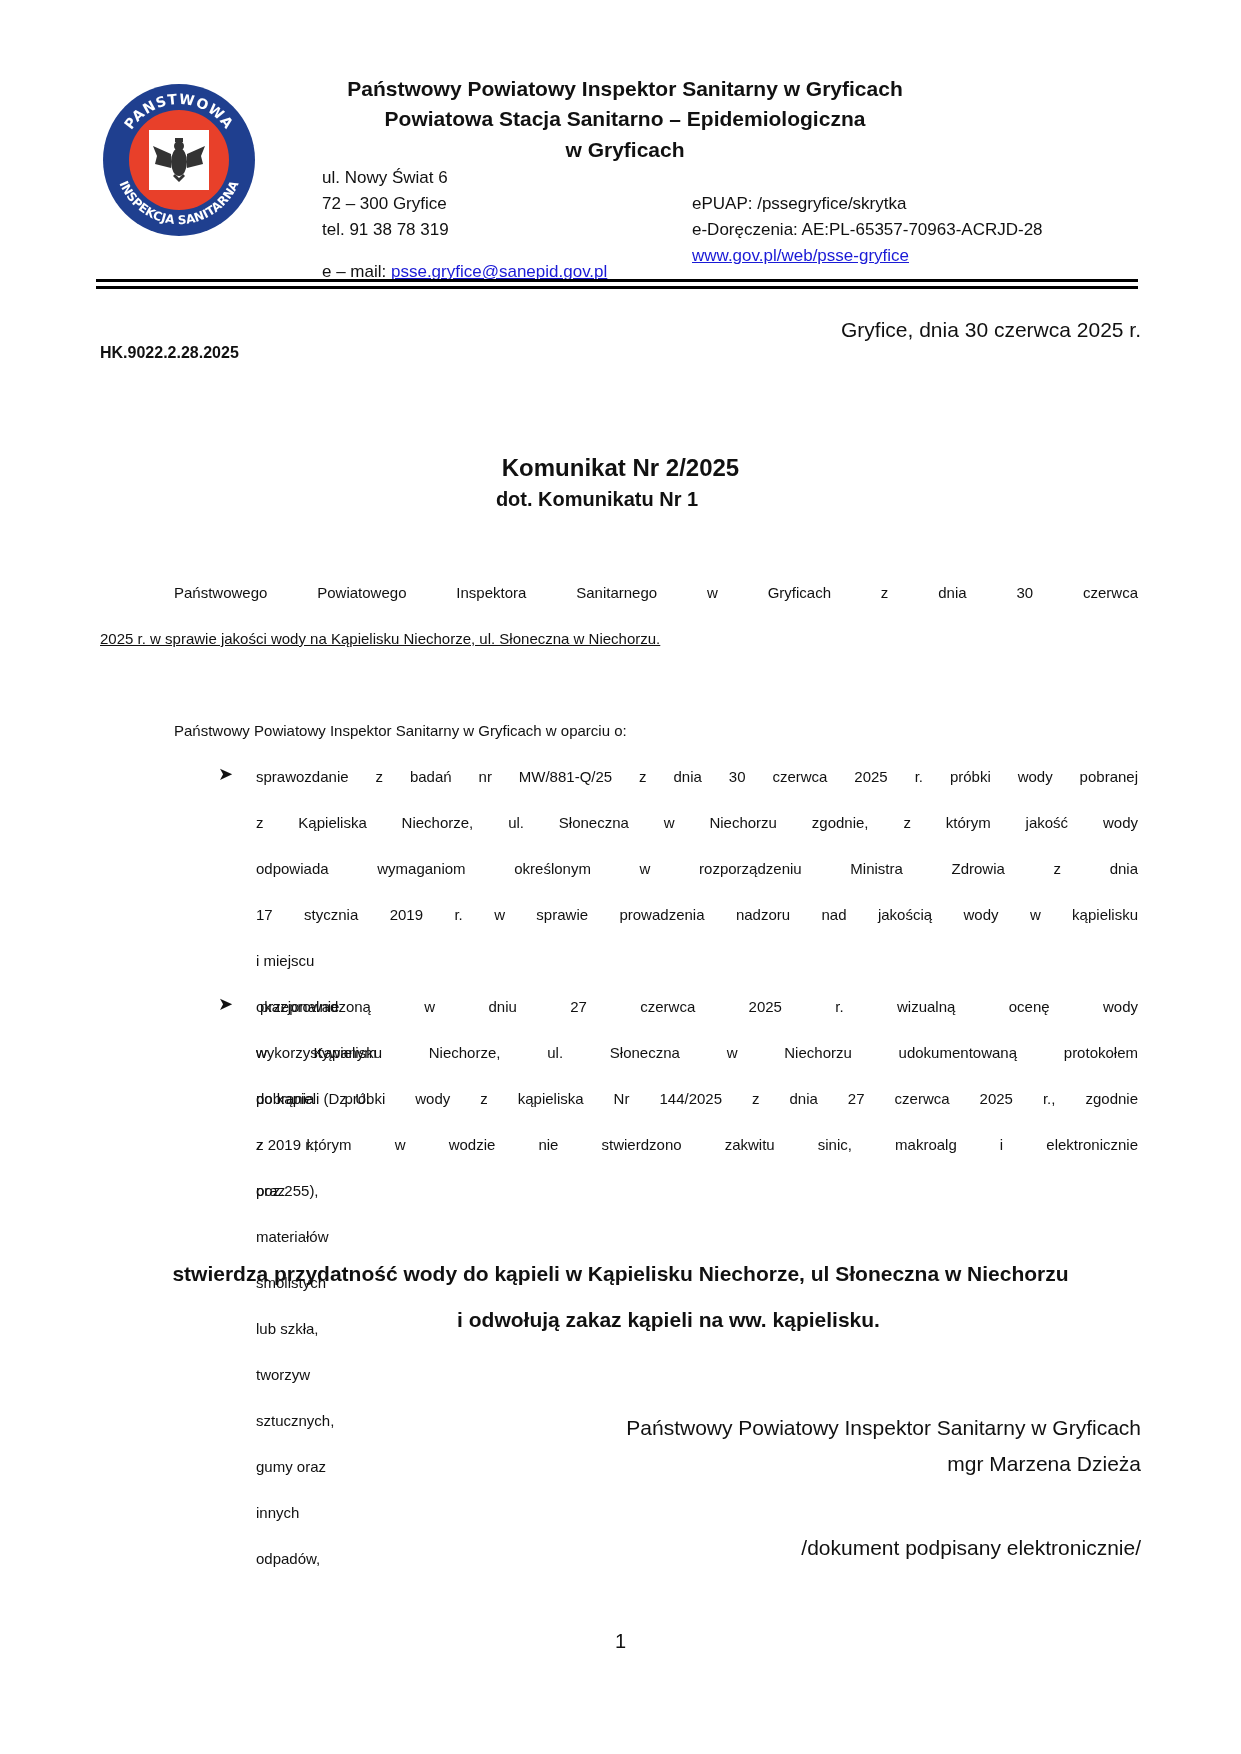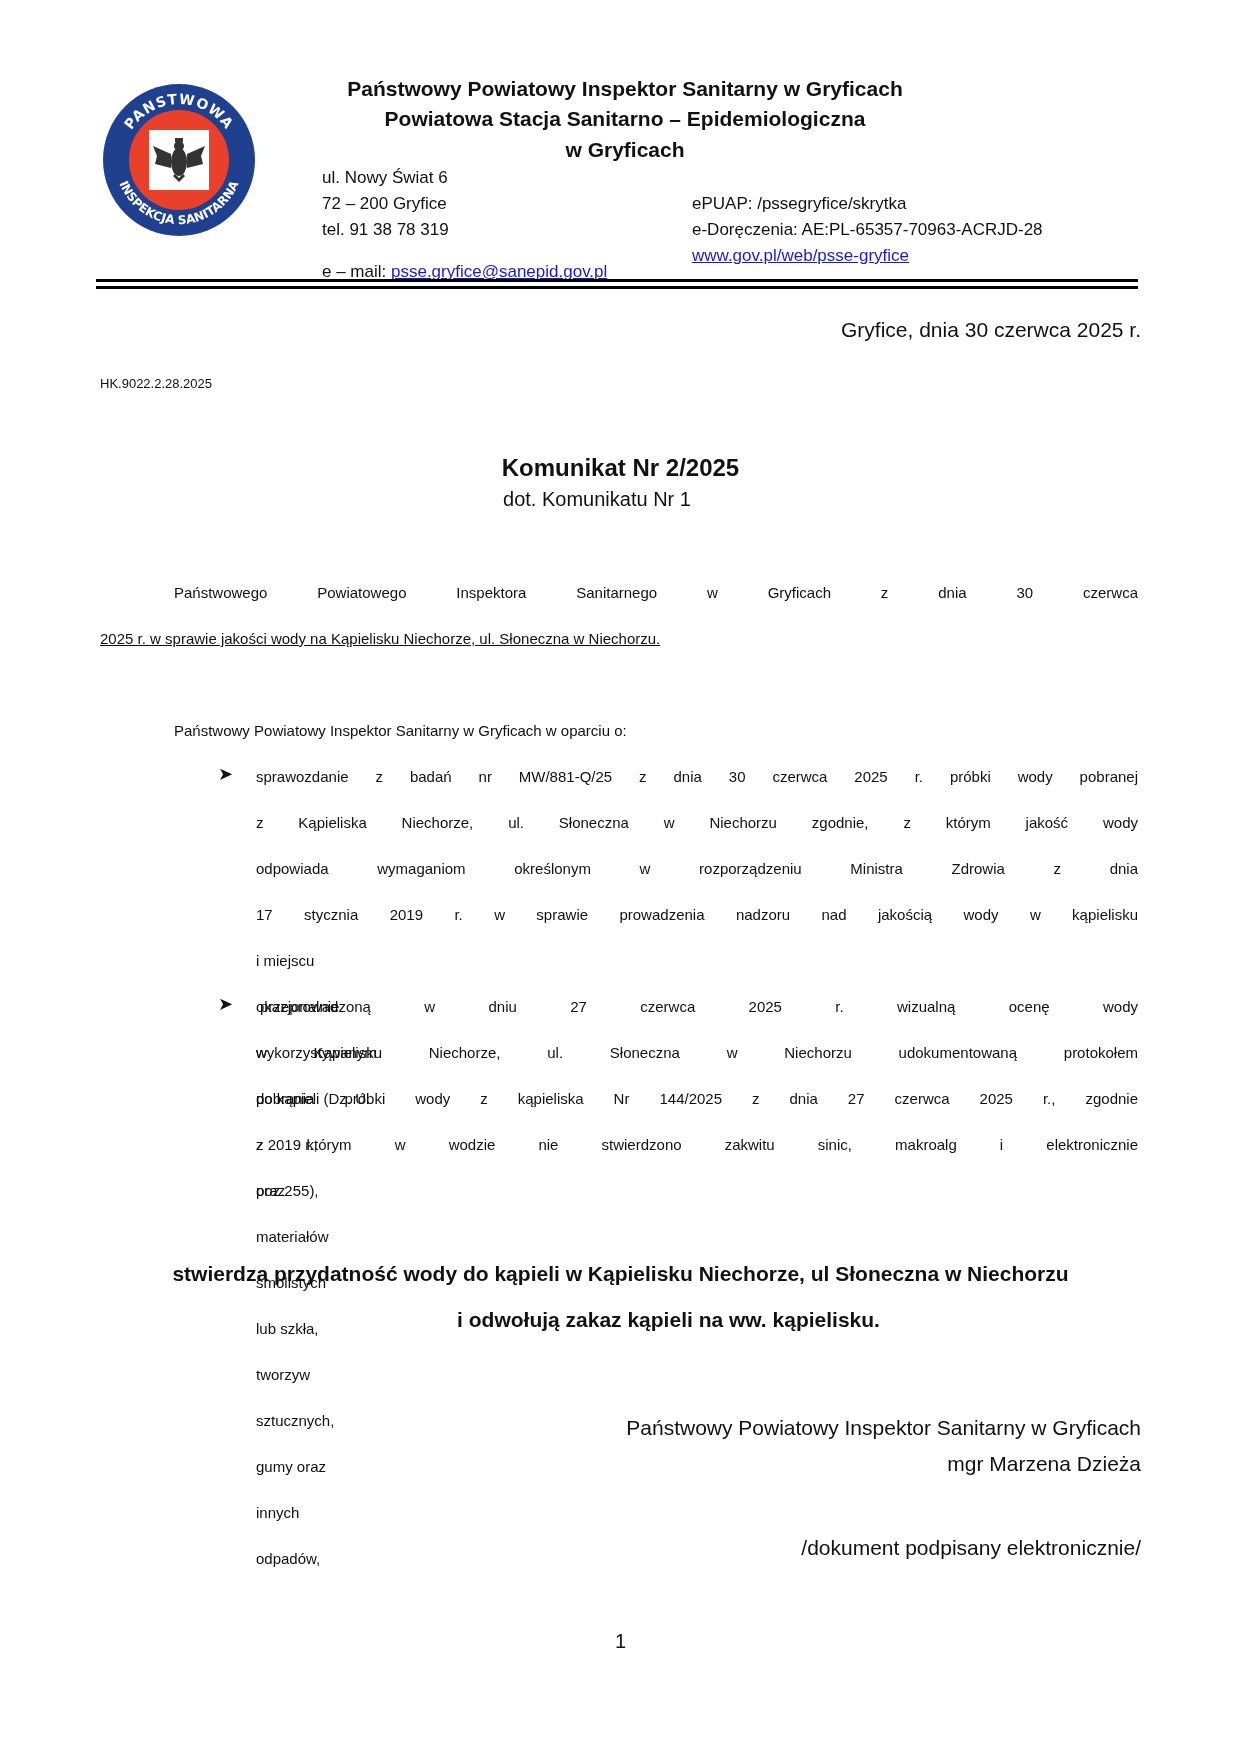--- a/index.html
+++ b/index.html
@@ -43,38 +43,38 @@
       <textPath href="#arcBot" startOffset="50%" text-anchor="middle">INSPEKCJA SANITARNA</textPath>
     </text>
   </svg>
 </div>
 
 <div class="abs hdr-title" style="top:74px;">Państwowy Powiatowy Inspektor Sanitarny w Gryficach</div>
 <div class="abs hdr-title" style="top:104px;">Powiatowa Stacja Sanitarno – Epidemiologiczna</div>
 <div class="abs hdr-title" style="top:135px;">w Gryficach</div>
 
 <div class="abs small" style="left:322px; top:165px;text-align:center;">ul. Nowy Świat 6</div>
-<div class="abs small" style="left:322px; top:191px;">72 – 200 Gryfice</div>
+<div class="abs small" style="left:322px; top:191px;">72 – 300 Gryfice</div>
 <div class="abs small" style="left:322px; top:217px;">tel. 91 38 78 319</div>
 <div class="abs small" style="left:322px; top:259px;">
   <span>e – mail: </span><span class="link">psse.gryfice@sanepid.gov.pl</span>
 </div>
 
 <div class="abs small" style="left:692px; top:191px;">ePUAP: /pssegryfice/skrytka</div>
 <div class="abs small" style="left:692px; top:217px;">e-Doręczenia:  AE:PL-65357-70963-ACRJD-28</div>
 <div class="abs small link" style="left:692px; top:243px;">www.gov.pl/web/psse-gryfice</div>
 
 <div class="abs divider-thick"></div>
 <div class="abs divider-thin"></div>
 
 <div class="abs" style="right:100px; top:318px; font-size:21px;">Gryfice, dnia 30 czerwca 2025 r.</div>
-<div class="abs" style="left:100px; top:376px; font-size:13px; font-weight:normal;">HK.9022.2.28.2025</div>
+<div class="abs" style="left:100px; top:344px; font-size:16px; font-weight:bold;">HK.9022.2.28.2025</div>
 
 <div class="abs" style="left:0; width:1241px; top:454px; text-align:center; font-size:24px; font-weight:bold;">Komunikat Nr 2/2025</div>
-<div class="abs" style="left:0; width:1194px; top:488px; text-align:center; font-size:20px;">dot. Komunikatu Nr 1</div>
+<div class="abs" style="left:0; width:1194px; top:488px; text-align:center; font-size:20px;font-weight:bold;">dot. Komunikatu Nr 1</div>
 
 <div class="abs body-text justify" style="left:174px; width:964px; top:570px;">Państwowego Powiatowego Inspektora Sanitarnego w Gryficach z dnia 30 czerwca</div>
 <div class="abs body-text" style="left:100px; top:616px;text-decoration:underline;">2025 r. w sprawie jakości wody na Kąpielisku Niechorze, ul. Słoneczna w Niechorzu.</div>
 
 <div class="abs body-text" style="left:174px; top:708px;">Państwowy Powiatowy Inspektor Sanitarny w Gryficach w oparciu o:</div>
 
 <div class="abs" style="left:0; top:0;">
   <div class="abs bullet" style="left:218px; top:763px;">➤</div>
   <div class="abs body-text justify" style="left:256px; width:882px; top:754px;">sprawozdanie z badań nr MW/881-Q/25 z dnia 30 czerwca 2025 r. próbki wody pobranej</div>
   <div class="abs body-text justify" style="left:256px; width:882px; top:800px;">z Kąpieliska Niechorze, ul. Słoneczna w Niechorzu zgodnie, z którym jakość wody</div>

